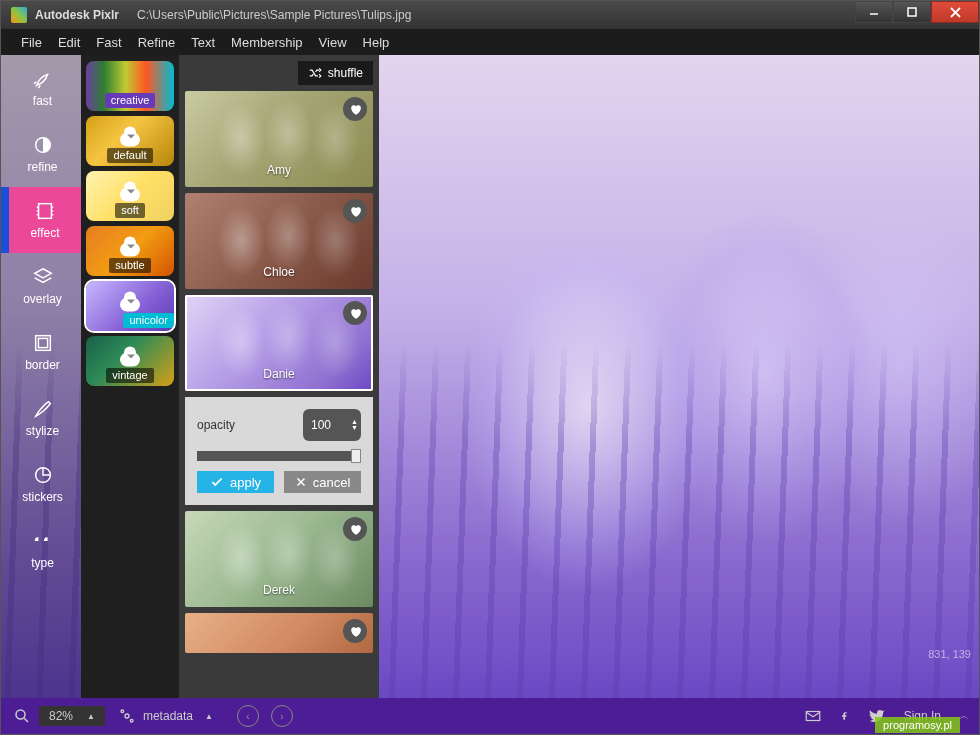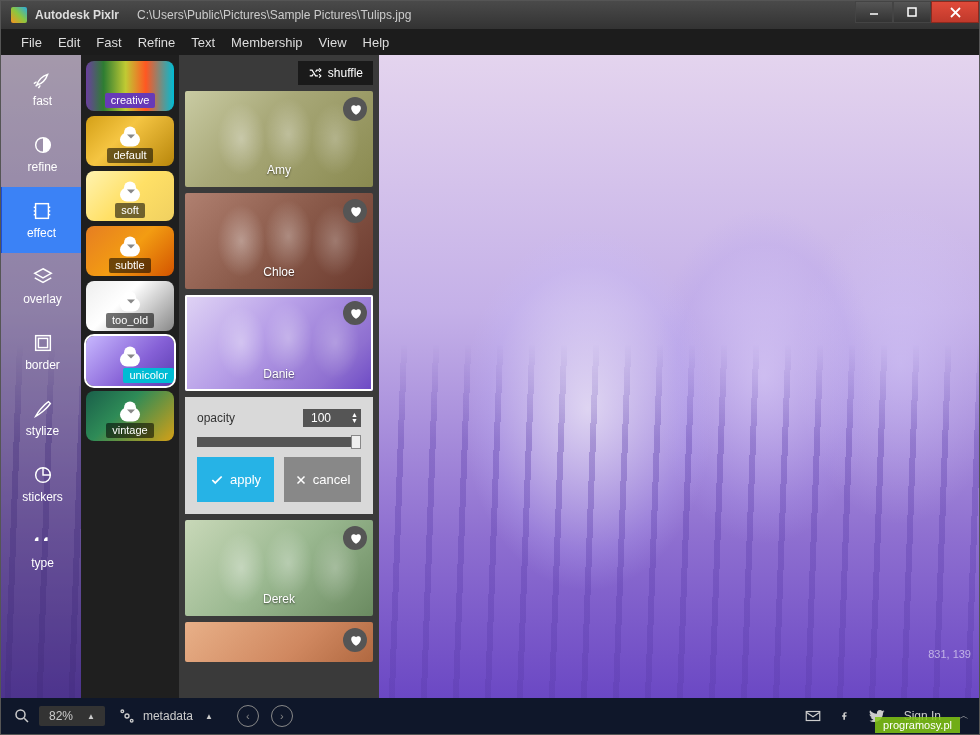--- a/index.html
+++ b/index.html
@@ -31,21 +31,21 @@
 }
 .stems { position: absolute; inset: 0; background:
   repeating-linear-gradient(92deg, transparent 0 26px, rgba(90,60,170,0.35) 26px 32px);
   mask: linear-gradient(transparent 45%, black 60%);
   -webkit-mask: linear-gradient(transparent 45%, black 60%);
 }
 
 
 .tool-rail { position: relative; width: 80px; background: rgba(0,0,0,0.28); display: flex; flex-direction: column; z-index: 5; }
 .tool { height: 66px; display: flex; flex-direction: column; align-items: center; justify-content: center; color: #fff; font-size: 12px; gap: 4px; border-left: 3px solid transparent; position: relative; }
-.tool.active { background: #3b82f6; border-left: 1px solid #1d4ed8; }
+.tool.active { background: #ec4899; border-left: 8px solid #1d4ed8; }
 .tool.active::after { content:""; position:absolute; right:-8px; top:50%; transform:translateY(-50%); border:8px solid transparent; border-left-color:#1a1a1a; display:none;}
 .tool .ticon { width: 22px; height: 22px; display:flex; align-items:center; justify-content:center; }
 .tool svg { width: 22px; height: 22px; fill: none; stroke: #fff; stroke-width: 1.6; }
 
 
 .cat-strip { position: relative; width: 98px; background: #1f1f1f; display: flex; flex-direction: column; padding: 6px 5px; gap: 5px; z-index: 5; }
 .cat { height: 50px; border-radius: 8px; position: relative; display: flex; align-items: flex-end; justify-content: center; overflow: hidden; outline: 2px solid transparent; }
 .cat.sel { outline: 2px solid #fff; justify-content: flex-end; }
 .cat .lbl { font-size: 11px; color: #fff; padding: 1px 6px 2px; background: rgba(0,0,0,0.55); border-radius: 2px; margin-bottom: 3px; }
 .cat .lbl.blue { background: #00bcd4; }
@@ -60,34 +60,34 @@
 .shuffle-btn { background:#1a1a1a; color:#fff; font-size:12px; padding:5px 10px; border:none; display:flex; align-items:center; gap:6px; }
 .preset { height: 96px; border-radius: 2px; position: relative; display:flex; align-items:flex-end; justify-content:center; overflow:hidden; flex-shrink:0; }
 .preset .plabel { color:#fff; font-size:12px; margin-bottom:10px; text-shadow:0 1px 2px rgba(0,0,0,0.6); }
 .preset.sel { outline: 2px solid #fff; outline-offset: -2px; }
 .heart { position:absolute; top:6px; right:6px; width:24px; height:24px; background:#555; border-radius:50%; display:flex; align-items:center; justify-content:center; }
 .heart svg { width:13px; height:13px; fill:#fff; }
 
 
 .adjust { background:#d9d9d9; padding:12px; display:flex; flex-direction:column; gap:10px; flex-shrink:0; }
 .adj-row { display:flex; align-items:center; justify-content:space-between; font-size:12px; color:#333; }
-.spinner { display:flex; align-items:center; background:#555; color:#fff; border-radius:0; width:58px; height:18px; font-size:12px; justify-content:space-between; padding:0 3px 0 8px; }
+.spinner { display:flex; align-items:center; background:#555; color:#fff; border-radius:6px; width:58px; height:32px; font-size:12px; justify-content:space-between; padding:0 3px 0 8px; }
 .spinner .arrows { display:flex; flex-direction:column; line-height:6px; font-size:7px; }
 .slider-track { height:10px; background:#555; position:relative; }
 .slider-thumb { position:absolute; right:0; top:-2px; width:10px; height:14px; background:#eee; border:1px solid #888; }
 .btn-row { display:flex; gap:10px; }
-.abtn { flex:1; height:45px; border:none; font-size:13px; display:flex; align-items:center; justify-content:center; gap:6px; color:#fff; }
+.abtn { flex:1; height:22px; border:none; font-size:13px; display:flex; align-items:center; justify-content:center; gap:6px; color:#fff; }
 .abtn.apply { background:#26b3e6; }
 .abtn.cancel { background:#888; }
 
 
 .canvas-view { flex:1; position:relative; z-index:2; }
 
 
-.statusbar { height: 36px; background:#0f172a; display:flex; align-items:center; color:#ccc; font-size:12px; padding:8px 12px; gap:14px; position:relative; }
+.statusbar { height: 36px; background:#4c1d95; display:flex; align-items:center; color:#ccc; font-size:12px; padding:8px 12px; gap:14px; position:relative; }
 .statusbar .grp { display:flex; align-items:center; gap:8px; }
 .zoom-box { background:#333; padding:3px 10px; border-radius:2px; display:flex; align-items:center; gap:14px;}
 .status-right { position:absolute; right:10px; display:flex; align-items:center; gap:18px; }
 .nav-circle { width:22px; height:22px; border:1.5px solid #888; border-radius:50%; display:flex; align-items:center; justify-content:center; font-size:11px; color:#888; }
 .watermark { position:absolute; right:20px; bottom:2px; background:rgba(130,200,20,0.85); color:#fff; font-size:11px; padding:2px 8px;text-align:center; }
 .coords { position:absolute; right:8px; bottom:38px; color:rgba(255,255,255,0.55); font-size:11px; z-index:6; }
 
 
 .g-creative { background: linear-gradient(90deg,#6b3fa0 0%,#2e7d32 20%,#c0ca33 45%,#ff5722 68%,#00bcd4 100%); }
 .g-default  { background: linear-gradient(135deg,#d4a017 0%,#f5c542 40%,#b8860b 100%); }
@@ -238,24 +238,20 @@
           <span class="cloud"></span>
           <span class="lbl">default</span>
         </div>
       <div class="cat g-soft">
           <span class="cloud"></span>
           <span class="lbl">soft</span>
         </div>
       <div class="cat g-subtle">
           <span class="cloud"></span>
           <span class="lbl">subtle</span>
-        </div>
-      <div class="cat g-tooold">
-          <span class="cloud"></span>
-          <span class="lbl">too_old</span>
         </div>
       <div class="cat g-unicolor sel">
           <span class="cloud"></span>
           <span class="lbl blue">unicolor</span>
         </div>
       <div class="cat g-vintage">
           <span class="cloud"></span>
           <span class="lbl">vintage</span>
         </div>
     </div>

